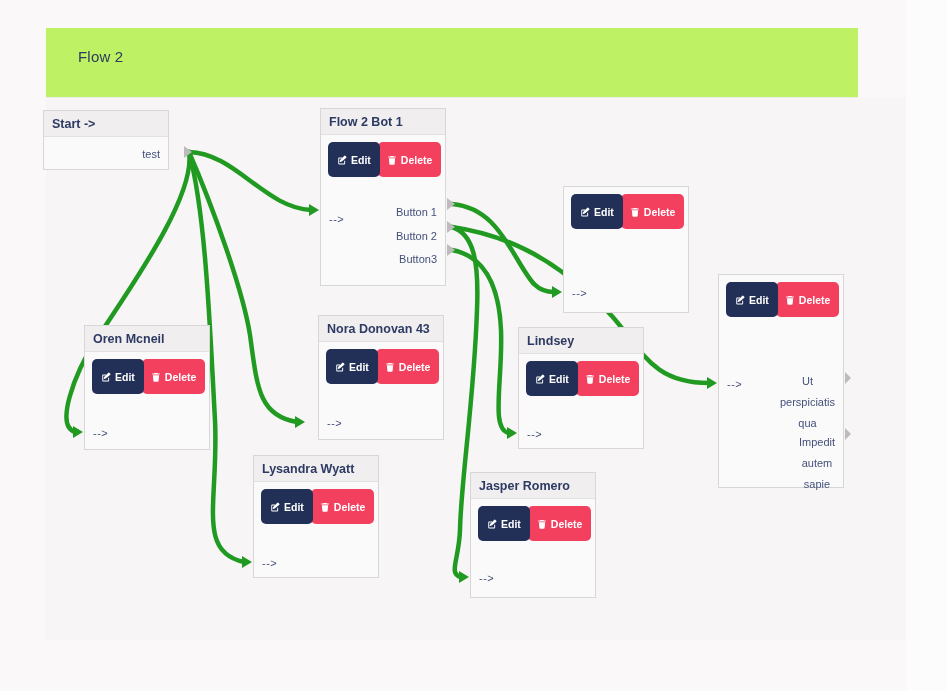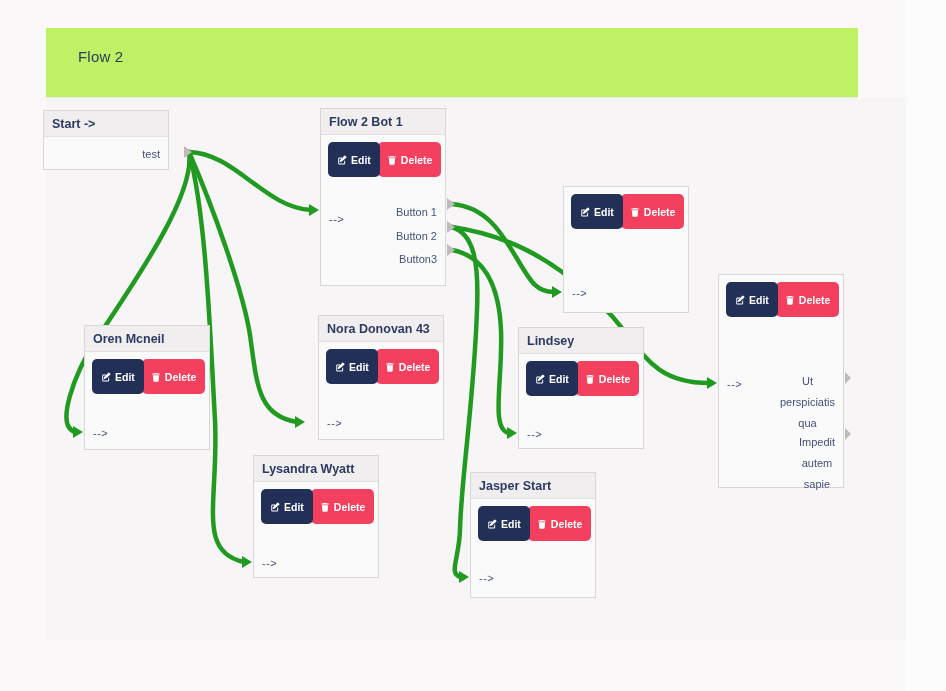--- a/index.html
+++ b/index.html
@@ -276,21 +276,21 @@
           <path d="M5.5 1.5h5l.5 1H14V4H2V2.5h3z"></path>
           <path d="M3 5h10l-.8 9.1a1.5 1.5 0 0 1-1.5 1.4H5.3a1.5 1.5 0 0 1-1.5-1.4z"></path>
         </svg>
       <span>Delete</span>
     </button>
   </div>
   <div class="pin">--&gt;</div>
 </div>
 
 <div class="node n-jasper">
-  <div class="node-header">Jasper Start</div>
+  <div class="node-header">Jasper Romero</div>
   <div class="btn-row">
     <button class="btn btn-edit">
       <svg viewBox="0 0 16 16" fill="#fff">
           <path d="M14.9 2.9 13.1 1.1a1 1 0 0 0-1.4 0L5 7.8l-.8 2.8a.5.5 0 0 0 .6.6l2.8-.8 7.3-6.1a1 1 0 0 0 0-1.4z"></path>
           <path d="M13 9v4.5a1.5 1.5 0 0 1-1.5 1.5h-8A1.5 1.5 0 0 1 2 13.5v-8A1.5 1.5 0 0 1 3.5 4H8v1.5H3.5v8h8V9H13z"></path>
         </svg>
       <span>Edit</span>
     </button>
     <button class="btn btn-delete">
       <svg viewBox="0 0 16 16" fill="#fff">

